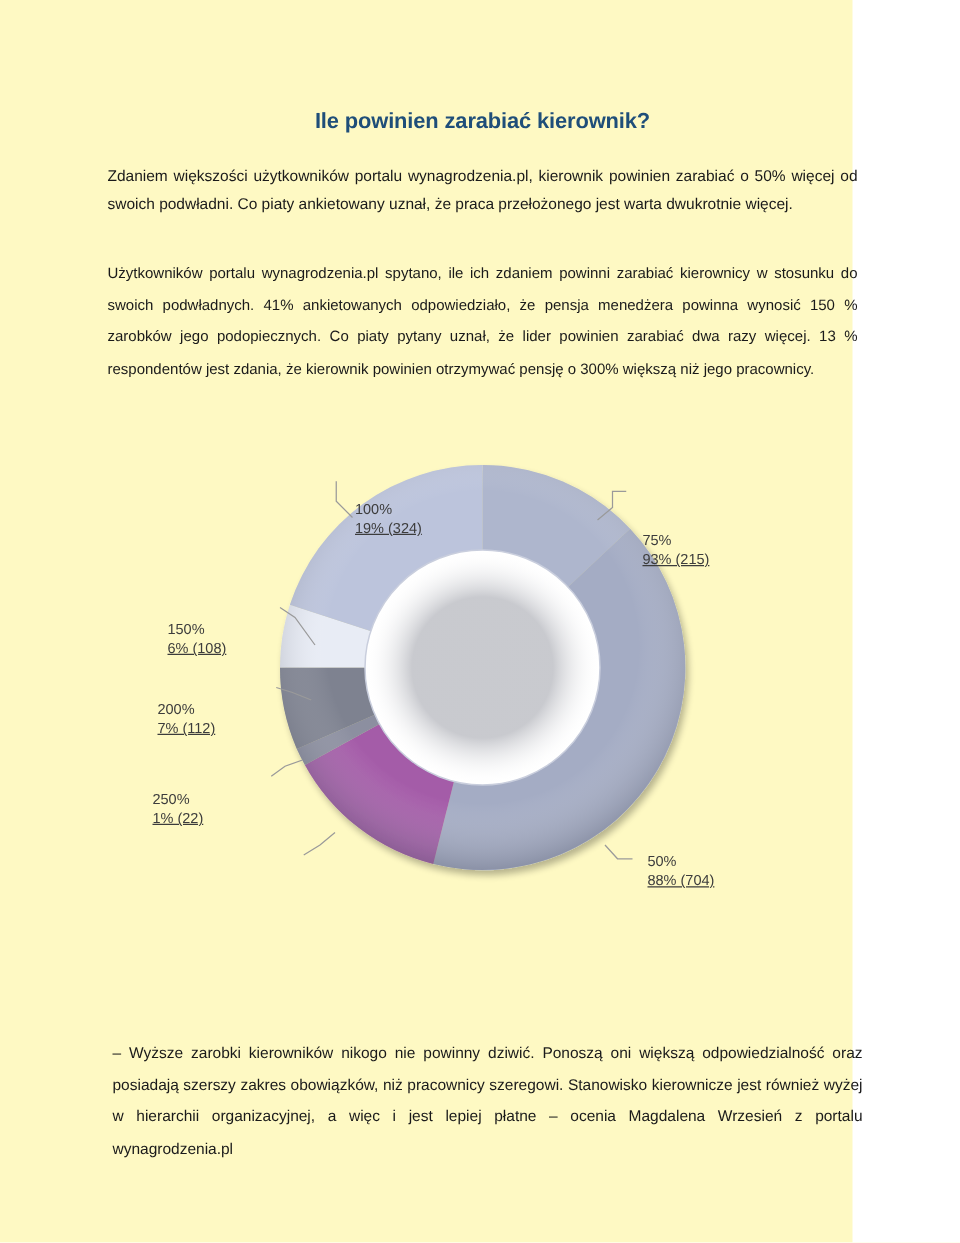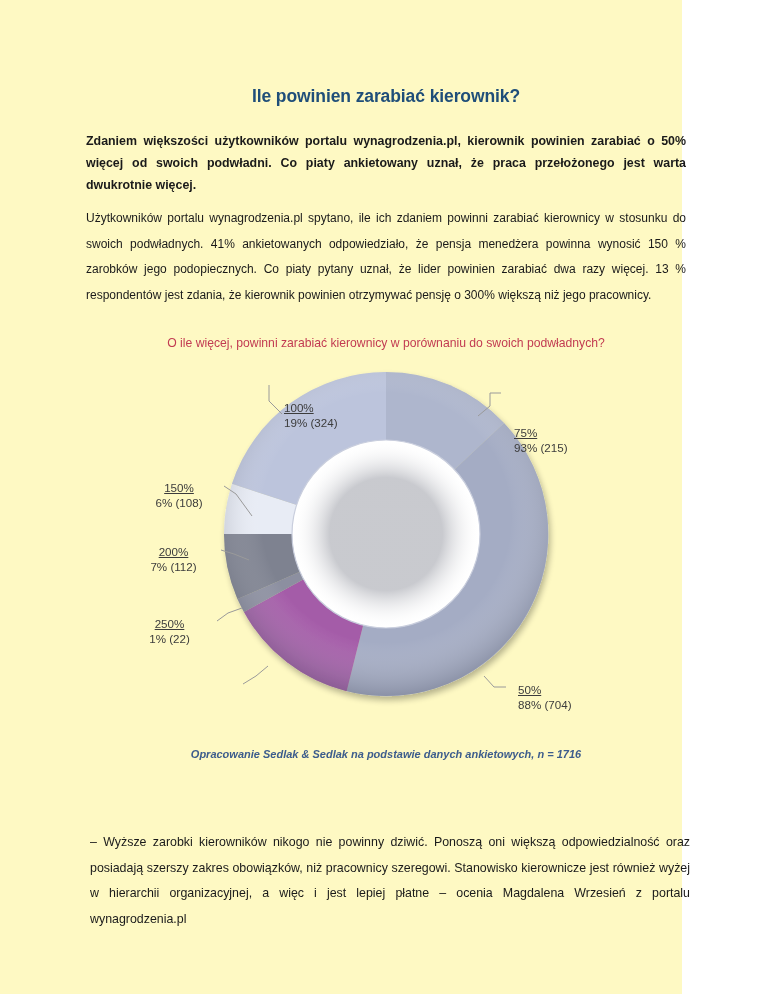--- a/index.html
+++ b/index.html
@@ -40,21 +40,21 @@
     color: #1f4e79;
     letter-spacing: -0.1px;
   }
   p.lead {
     position: absolute;
     left: 0;
     top: 130px;
     width: 600px;
     margin: 0;
     font-size: 12.4px;
-    font-weight: bold;
+    font-weight: normal;
     line-height: 22px;
     text-align: justify;
     color: #1a1a1a;
   }
   p.body-text {
     position: absolute;
     left: 0;
     top: 206px;
     width: 600px;
     margin: 0;
@@ -118,40 +118,39 @@
     height: 360px;
     overflow: visible;
   }
   .dlabel {
     position: absolute;
     font-size: 11.6px;
     color: #3c3c3c;
     line-height: 15px;
     white-space: nowrap;
   }
-  .dlabel .l1 { display: block; text-decoration: underline; }
-  .dlabel .l2 { display: block; }
+  .dlabel .l1 { display: block; }
+  .dlabel .l2 { display: block; text-decoration: underline; }
   .dlabel.right { text-align: left; }
-  .dlabel.left  { text-align: center; }
+  .dlabel.left  { text-align: left; margin-top: 16px; }
 </style>
 </head>
 <body>
 
 <div class="page">
   <div class="content">
 
     <h1 class="title">Ile powinien zarabiać kierownik?</h1>
 
     <p class="lead">Zdaniem większości użytkowników portalu wynagrodzenia.pl, kierownik powinien zarabiać o 50% więcej od swoich podwładni. Co piaty ankietowany uznał, że praca przełożonego jest warta dwukrotnie więcej.</p>
 
     <p class="body-text">Użytkowników portalu wynagrodzenia.pl spytano, ile ich zdaniem powinni zarabiać kierownicy w stosunku do swoich podwładnych. 41% ankietowanych odpowiedziało, że pensja menedżera powinna wynosić 150 % zarobków jego podopiecznych. Co piaty pytany  uznał, że lider powinien zarabiać dwa razy więcej. 13 % respondentów jest zdania, że kierownik powinien otrzymywać pensję o 300% większą niż jego pracownicy.</p>
 
     <div class="chart-block">
 
-      <div class="chart-title">O ile więcej, powinni zarabiać kierownicy w porównaniu do swoich podwładnych?</div>
 
       <div class="donut-wrap">
 
         <svg class="donut" viewBox="0 0 360 360">
           <defs>
             <radialGradient id="shadeOuter" cx="50%" cy="45%" r="55%">
               <stop offset="70%" stop-color="#ffffff" stop-opacity="0"></stop>
               <stop offset="100%" stop-color="#5c6070" stop-opacity="0.35"></stop>
             </radialGradient>
             <radialGradient id="shadeInner" cx="50%" cy="50%" r="50%">
@@ -232,19 +231,18 @@
         </div>
 
 
         <div class="dlabel right" style="left:432px; top:328px;">
           <span class="l1">50%</span>
           <span class="l2">88% (704)</span>
         </div>
 
       </div>
 
-      <div class="chart-source">Opracowanie Sedlak &amp; Sedlak na podstawie danych ankietowych, n = 1716</div>
     </div>
 
     <p class="closing">– Wyższe zarobki kierowników nikogo nie powinny dziwić. Ponoszą oni większą odpowiedzialność oraz posiadają szerszy zakres obowiązków, niż pracownicy szeregowi. Stanowisko kierownicze jest również wyżej w hierarchii organizacyjnej, a więc i jest lepiej płatne – ocenia Magdalena Wrzesień z portalu wynagrodzenia.pl</p>
 
   </div>
 </div>
 
 </body></html>

